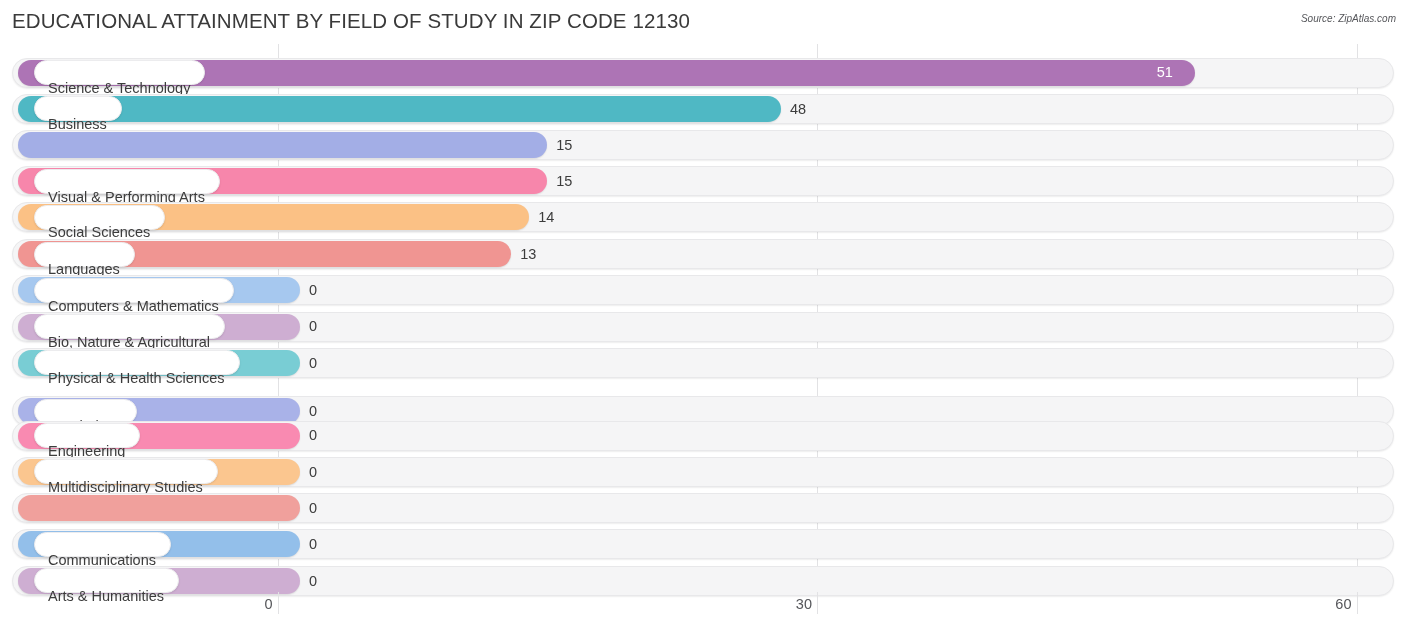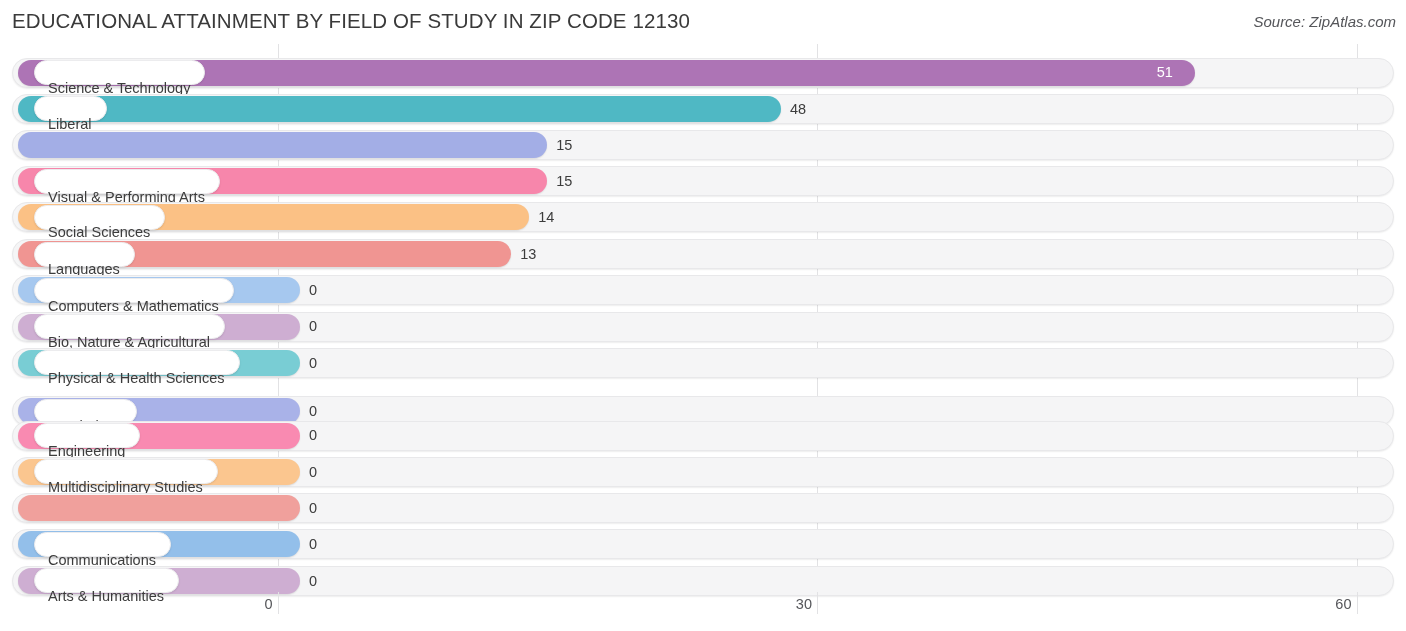--- a/index.html
+++ b/index.html
@@ -14,21 +14,21 @@
 
   
   .hdr{position:absolute;left:0;top:0;width:1406px;height:44px;}
   .hdr-title{
     position:absolute;left:12px;top:9px;
     font-size:20.5px;letter-spacing:.1px;
     color:#3a3a3a;white-space:nowrap;
   }
   .hdr-source{
     position:absolute;right:10px;top:13px;
-    font-size:15px;font-style:italic;color:#55565a;
+    font-size:10px;font-style:italic;color:#55565a;
     white-space:nowrap;
   }
 
   
   .plot{position:absolute;left:0;top:44px;width:1406px;height:548px;}
 
   .gridlayer{position:absolute;left:0;top:0;width:1406px;height:548px;}
   .gridline{position:absolute;top:0;bottom:0;width:1px;background:#e2e2e4;}
 
   .rows{position:absolute;left:0;top:0;width:1406px;height:548px;}
@@ -111,21 +111,21 @@
           <div class="bar" style="width: 1176.65px; background: rgb(173, 116, 181);"></div>
           <div class="pill">
             <span class="pill-label">Science &amp; Technology</span>
           </div>
           <div class="val inside" style="left: 1156.65px;">51</div>
         </div>
         <div class="row" style="top: 46.8px;">
           <div class="track"></div>
           <div class="bar" style="width: 763.033px; background: rgb(79, 184, 196);"></div>
           <div class="pill">
-            <span class="pill-label">Liberal</span>
+            <span class="pill-label">Business</span>
           </div>
           <div class="val outside" style="left: 790.033px;">48</div>
         </div>
         <div class="row" style="top: 83.1px;">
           <div class="track"></div>
           <div class="bar" style="width: 529.25px; background: rgb(163, 174, 230);"></div>
           <div class="val outside" style="left: 556.25px;">15</div>
         </div>
         <div class="row" style="top: 119.4px;">
           <div class="track"></div>

